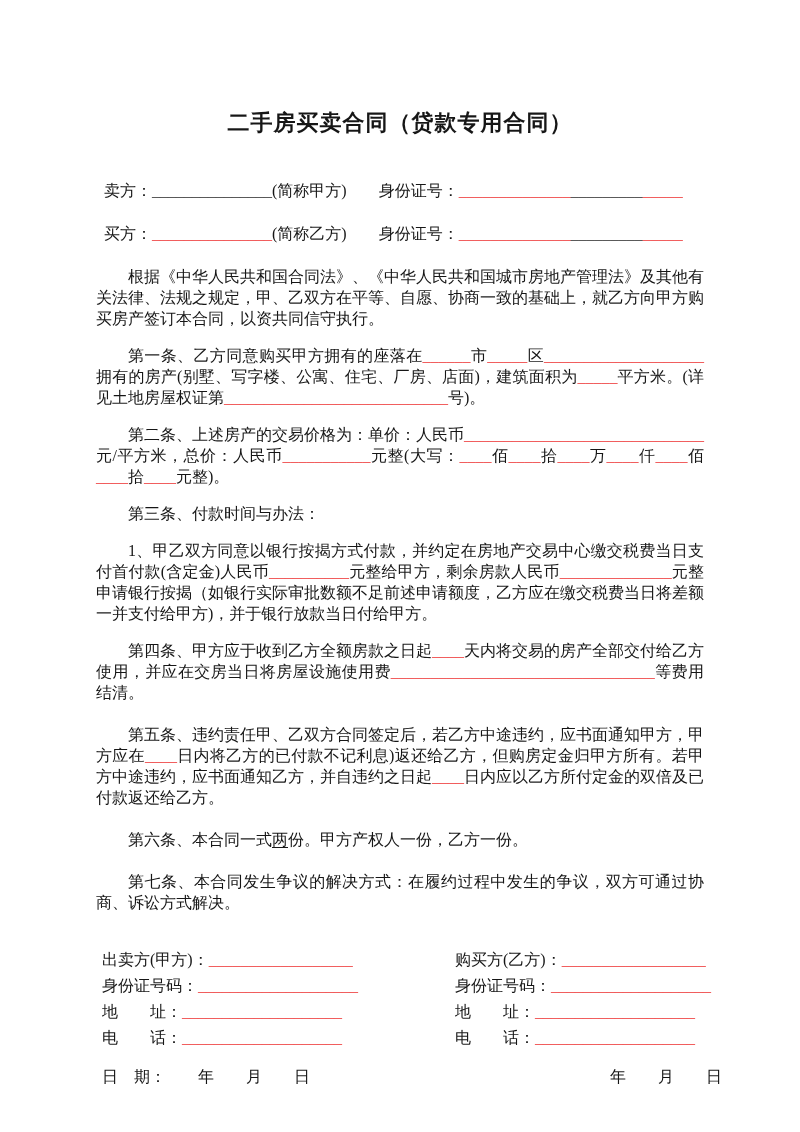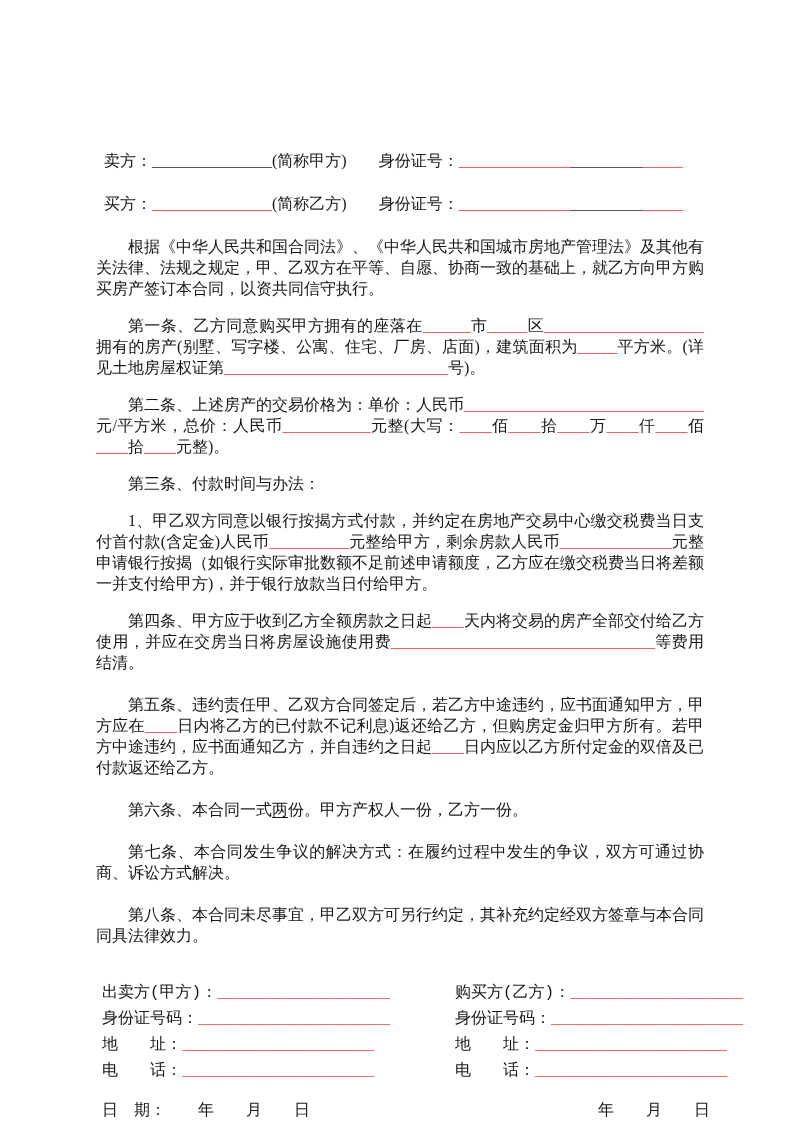--- a/index.html
+++ b/index.html
@@ -26,53 +26,54 @@
     margin-bottom: 22px;
     white-space: nowrap;
   }
   .contract-body { margin-top: 2px; font-size: 16px; line-height: 21px; }
   .para { margin: 16px; text-indent: 2em; text-align: justify; }
   .para.gap { margin-top: 21px; }
   .blank { color: #ef4444; }
   .blank.dark { color: #3c3c3c; }
   .u { text-decoration: underline; text-underline-offset: 2px; }
   .signature { margin-top: 34px; padding-left: 22px; display: grid; grid-template-columns: 353px 1fr; }
-  .sig-row { font-size: 16px; line-height: 26px; white-space: nowrap; font-family: Liberation Mono, monospace; }
+  .sig-row { font-size: 16px; line-height: 26px; white-space: nowrap; }
   .date-row {
     margin-top: 15px;
     padding-left: 22px;
     display: grid;
     grid-template-columns: 353px 1fr;
     font-size: 16px;
     line-height: 21px;
+    gap: 12px;
   }
   .date-right { padding-left: 143px; white-space: nowrap; }
   .date-left { white-space: nowrap; }
 </style>
 </head>
 <body>
 
 <div class="page">
+  <div class="title">二手房买卖合同（贷款专用合同）</div>
 
   <div class="parties">
       <div class="party-row"><span>卖方：</span><span class="blank dark">_______________</span><span>(简称甲方)</span><span>　　</span><span>身份证号：</span><span class="blank">______________</span><span class="blank dark">_________</span><span class="blank">_____</span></div>
       <div class="party-row"><span>买方：</span><span class="blank">_______________</span><span>(简称乙方)</span><span>　　</span><span>身份证号：</span><span class="blank">______________</span><span class="blank dark">_________</span><span class="blank">_____</span></div>
     </div>
 
   <div class="contract-body">
       <p class="para"><span>根据《中华人民共和国合同法》、《中华人民共和国城市房地产管理法》及其他有关法律、法规之规定，甲、乙双方在平等、自愿、协商一致的基础上，就乙方向甲方购买房产签订本合同，以资共同信守执行。</span></p>
       <p class="para"><span>第一条、乙方同意购买甲方拥有的座落在</span><span class="blank">______</span><span>市</span><span class="blank">_____</span><span>区</span><span class="blank">____________________</span><span>拥有的房产(别墅、写字楼、公寓、住宅、厂房、店面)，建筑面积为</span><span class="blank">_____</span><span>平方米。(详见土地房屋权证第</span><span class="blank">____________________________</span><span>号)。</span></p>
       <p class="para"><span>第二条、上述房产的交易价格为：单价：人民币</span><span class="blank">______________________________</span><span>元/平方米，总价：人民币</span><span class="blank">___________</span><span>元整(大写：</span><span class="blank">____</span><span>佰</span><span class="blank">____</span><span>拾</span><span class="blank">____</span><span>万</span><span class="blank">____</span><span>仟</span><span class="blank">____</span><span>佰</span><span class="blank">____</span><span>拾</span><span class="blank">____</span><span>元整)。</span></p>
       <p class="para"><span>第三条、付款时间与办法：</span></p>
       <p class="para"><span>1、甲乙双方同意以银行按揭方式付款，并约定在房地产交易中心缴交税费当日支付首付款(含定金)人民币</span><span class="blank">__________</span><span>元整给甲方，剩余房款人民币</span><span class="blank">______________</span><span>元整申请银行按揭（如银行实际审批数额不足前述申请额度，乙方应在缴交税费当日将差额一并支付给甲方)，并于银行放款当日付给甲方。</span></p>
       <p class="para"><span>第四条、甲方应于收到乙方全额房款之日起</span><span class="blank">____</span><span>天内将交易的房产全部交付给乙方使用，并应在交房当日将房屋设施使用费</span><span class="blank">_________________________________</span><span>等费用结清。</span></p>
       <p class="para gap"><span>第五条、违约责任甲、乙双方合同签定后，若乙方中途违约，应书面通知甲方，甲方应在</span><span class="blank">____</span><span>日内将乙方的已付款不记利息)返还给乙方，但购房定金归甲方所有。若甲方中途违约，应书面通知乙方，并自违约之日起</span><span class="blank">____</span><span>日内应以乙方所付定金的双倍及已付款返还给乙方。</span></p>
       <p class="para gap"><span>第六条、本合同一式</span><span class="u">两</span><span>份。甲方产权人一份，乙方一份。</span></p>
       <p class="para gap"><span>第七条、本合同发生争议的解决方式：在履约过程中发生的争议，双方可通过协商、诉讼方式解决。</span></p>
-      <p class="para gap"><span>第八条、本合同未尽事宜，甲乙双方可另行约定，其补充约定经双方签章与本合同同具法律效力。</span></p>
     </div>
 
   <div class="signature">
       <div class="sig-col">
         <div class="sig-row"><span>出卖方(甲方)：</span><span class="blank">__________________</span></div>
         <div class="sig-row"><span>身份证号码：</span><span class="blank">____________________</span></div>
         <div class="sig-row"><span>地　　址：</span><span class="blank">____________________</span></div>
         <div class="sig-row"><span>电　　话：</span><span class="blank">____________________</span></div>
       </div>
       <div class="sig-col">

